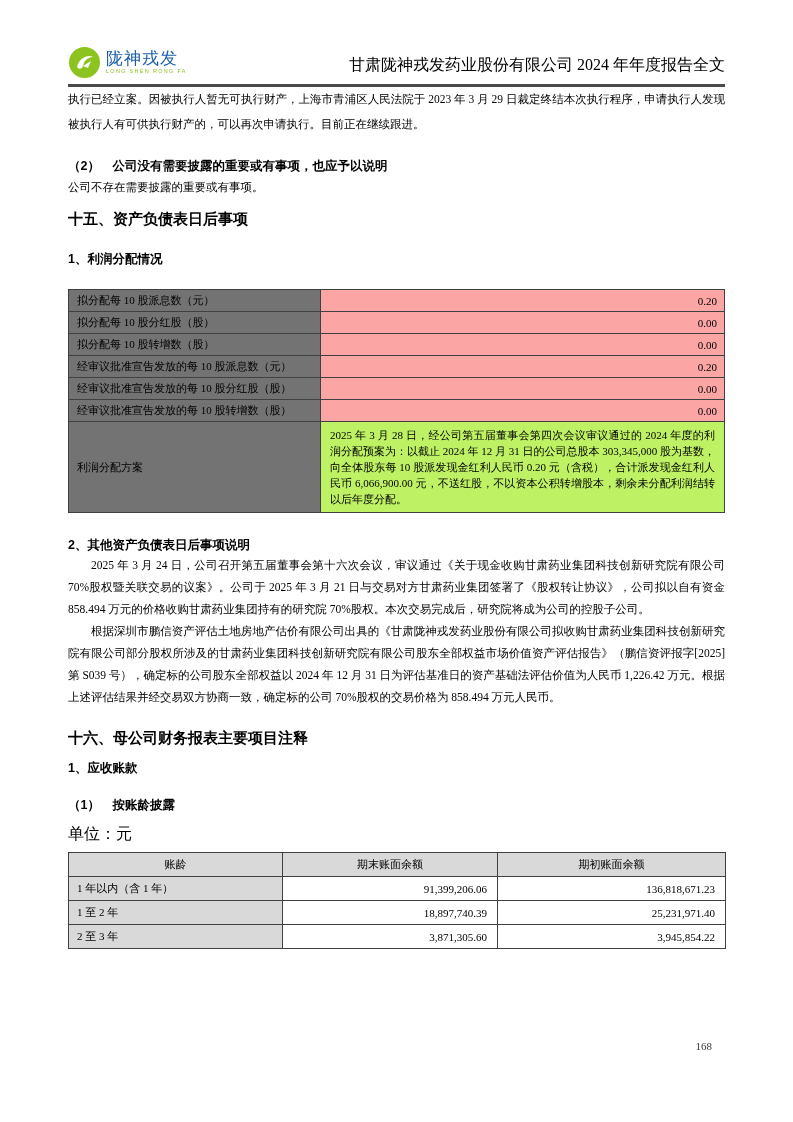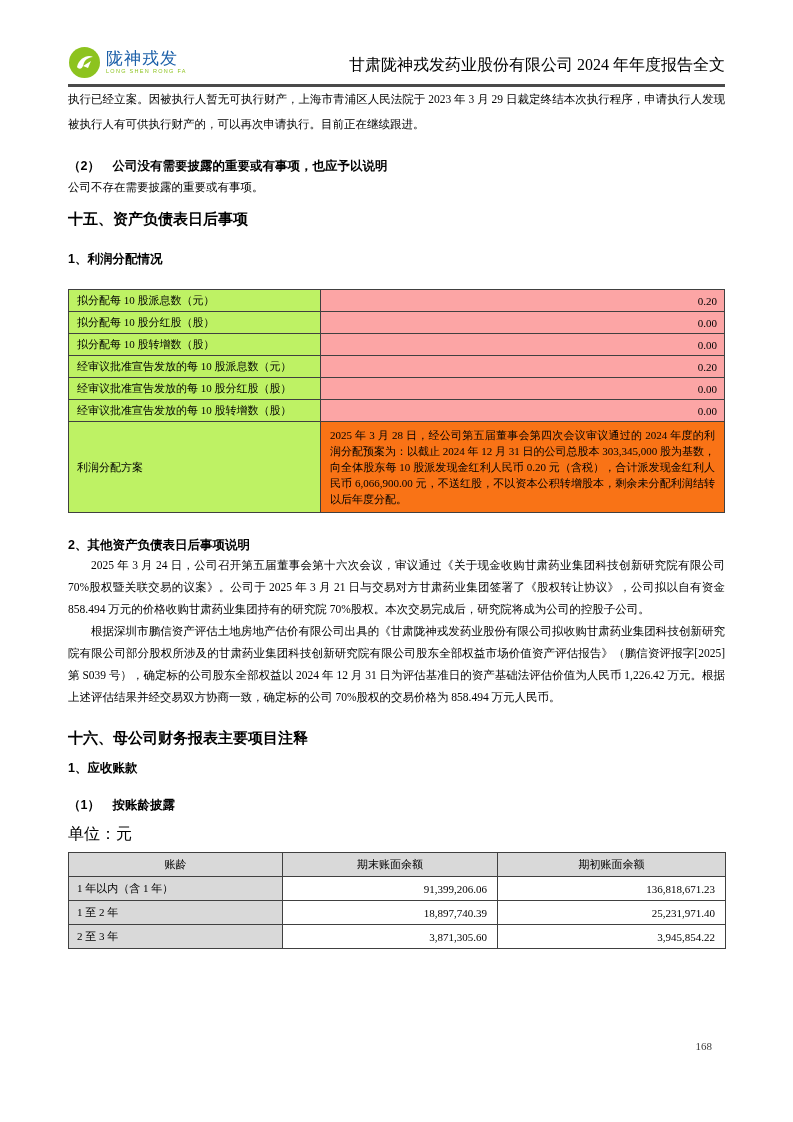--- a/index.html
+++ b/index.html
@@ -46,26 +46,26 @@
   .h-mid {
     font-family: "Liberation Sans", "DejaVu Sans", sans-serif;
     font-size: 12.5px; font-weight: bold; margin: 0; line-height: 17px;
   }
 
   
   table { border-collapse: collapse; width: 657px; table-layout: fixed; }
   td, th { border: 1px solid #404040; font-size: 11px; font-weight: normal; }
 
   .profit-table td.lbl {
-    width: 252px; background: #bef264; text-align: left;
+    width: 252px; background: #737373; text-align: left;
     padding: 3px 8px; height: 21px;
   }
   .profit-table td.val { text-align: right; padding: 3px 7px; background: #fca5a5; }
   .profit-table td.plan {
-    text-align: justify; padding: 5px 9px; line-height: 16px; background: #f97316;
+    text-align: justify; padding: 5px 9px; line-height: 16px; background: #bef264;
   }
 
   .aging-table th {
     background: #d9d9d9; text-align: center; padding: 4px 6px; height: 22px;
   }
   .aging-table td.aging {
     background: #d9d9d9; text-align: left; padding: 4px 8px; height: 24px;
   }
   .aging-table td.num { background: #ffffff; text-align: right; padding: 4px 10px; }
 

